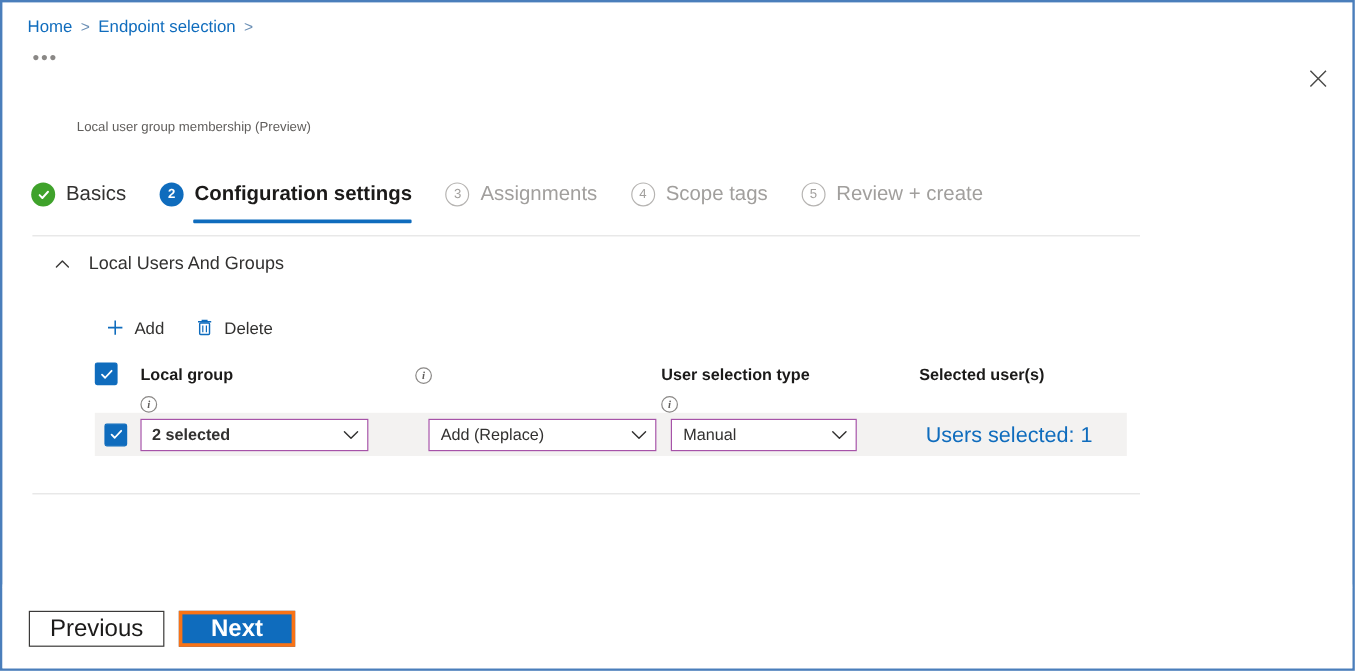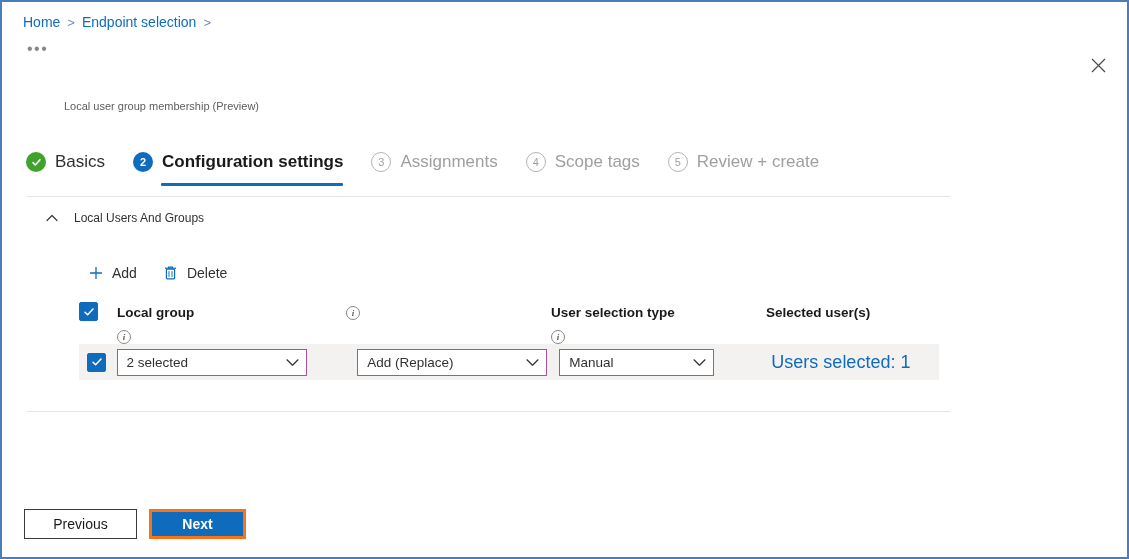--- a/index.html
+++ b/index.html
@@ -154,21 +154,21 @@
     display: flex; align-items: center;
     gap: 16px;
     cursor: pointer;
   }
   .chevron-up {
     width: 12px; height: 12px;
     color: #3b3a39;
     display: flex; align-items: center; justify-content: center;
   }
   .section-title {
-    font-size: 12px;
+    font-size: 15px;
     color: #323130;
   }
 
   
   .cmdbar {
     position: absolute;
     left: 86px; top: 263px;
     display: flex;
     align-items: center;
     gap: 26px;
@@ -235,21 +235,21 @@
   .trow {
     display: flex;
     align-items: center;
     background: #f3f2f1;
     height: 36px;
     padding-left: 0;
     width: 860px;
   }
   .td { display: flex; align-items: center; }
   .td.c-check { width: 38px; justify-content: flex-start; padding-left: 8px; }
-  .td.c-group { width: 244px; }
+  .td.c-group { width: 244px; font-weight: bold; }
   .td.c-action { width: 205px; }
   .td.c-seltype { width: 215px; }
   .td.c-users { width: 170px; }
 
   
   .cbox {
     width: 19px; height: 19px;
     border-radius: 2px;
     background: #0f6cbd;
     border: 1px solid #0f6cbd;
@@ -295,21 +295,21 @@
   }
   .btn-row {
     position: absolute;
     left: 22px; top: 22px;
     display: flex;
     gap: 12px;
   }
   .btn {
     height: 30px;
     min-width: 113px;
-    font-size: 14px;
+    font-size: 20px;
     font-family: "Liberation Sans", sans-serif;
     display: flex; align-items: center; justify-content: center;
     cursor: pointer;
     padding: 0 16px;
   }
   .btn.secondary {
     background: #ffffff;
     border: 1px solid #3b3a39;
     color: #1b1a19;
   }

